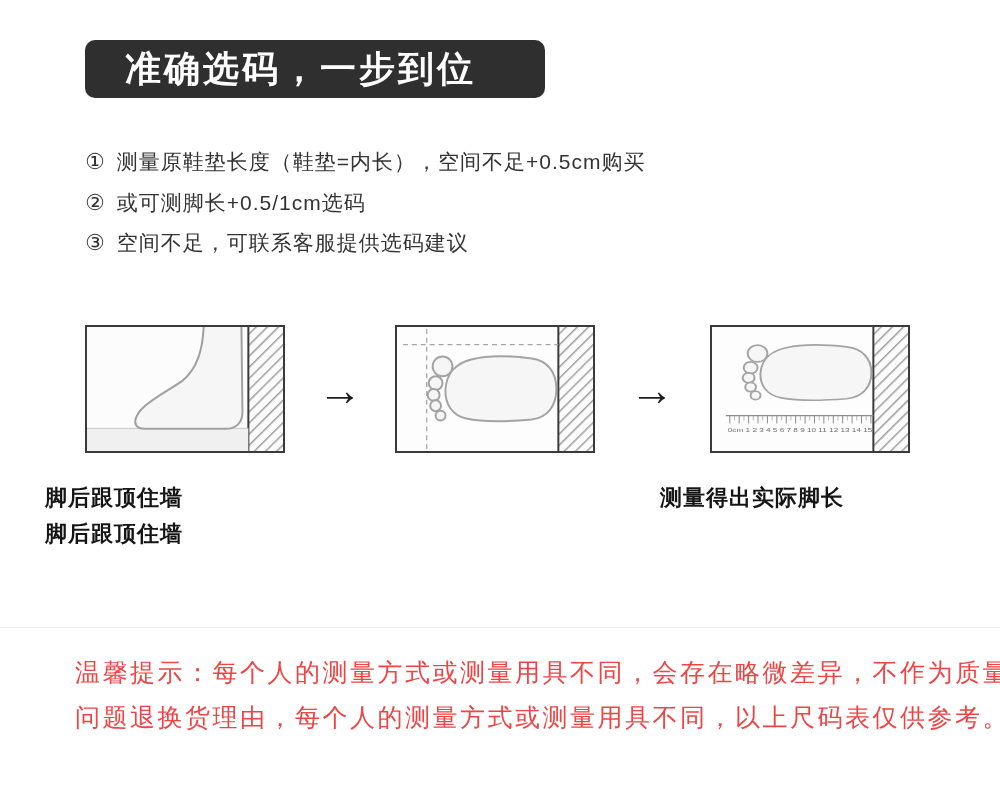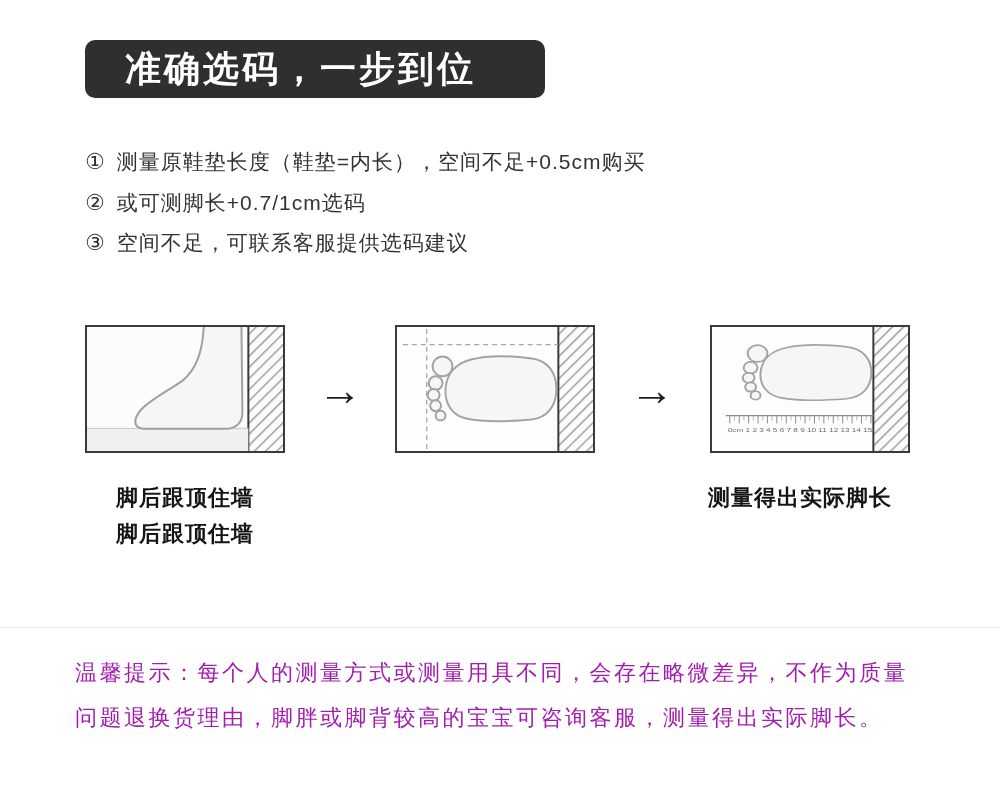--- a/index.html
+++ b/index.html
@@ -24,48 +24,48 @@
     border:2px solid #3a3a3a;background:#fdfdfd;box-sizing:border-box;overflow:hidden;
   }
   .b1{left:85px;} .b2{left:395px;} .b3{left:710px;}
   .box svg{display:block;width:100%;height:100%;}
   .arrow{
     position:absolute;top:366px;width:48px;text-align:center;
     font-size:44px;font-weight:bold;color:#1c1c1c;line-height:48px;
   }
   .a1{left:316px;} .a2{left:628px;}
   .caption{
-    position:absolute;top:480px;width:280px;text-align:center;
+    position:absolute;top:480px;width:280px;text-align:left;
     font-size:22px;font-weight:bold;color:#151515;line-height:36px;
     letter-spacing:1px;white-space:nowrap;
   }
   .c1{left:45px;} .c2{left:355px;} .c3{left:660px;}
   .divider{position:absolute;left:0;top:627px;width:1000px;height:1px;background:#ebebeb;}
   .footer{
     position:absolute;left:75px;top:650px;width:880px;
-    font-size:22px;color:#a21caf;line-height:45px;letter-spacing:2.5px;
+    font-size:25px;color:#ef4444;line-height:45px;letter-spacing:2.5px;
   }
   .footer p{margin:0;white-space:nowrap;}
 </style>
 </head>
 <body>
 
 <div class="page">
 
   <div class="title-badge">
     <span>准确选码，一步到位</span>
   </div>
 
   <div class="inst-row r1">
     <span class="inst-num">①</span>
     <span class="inst-text">测量原鞋垫长度（鞋垫=内长），空间不足+0.5cm购买</span>
   </div>
   <div class="inst-row r2">
     <span class="inst-num">②</span>
-    <span class="inst-text">或可测脚长+0.7/1cm选码</span>
+    <span class="inst-text">或可测脚长+0.5/1cm选码</span>
   </div>
   <div class="inst-row r3">
     <span class="inst-num">③</span>
     <span class="inst-text">空间不足，可联系客服提供选码建议</span>
   </div>
 
   <div class="box b1">
     <svg viewBox="0 0 198 126" preserveAspectRatio="none">
       <defs>
         <pattern id="h1" width="8" height="8" patternUnits="userSpaceOnUse" patternTransform="rotate(45)">
@@ -145,16 +145,16 @@
   <div class="caption c2">
   </div>
   <div class="caption c3">
     <div>测量得出实际脚长</div>
   </div>
 
   <div class="divider"></div>
 
   <div class="footer">
     <p>温馨提示：每个人的测量方式或测量用具不同，会存在略微差异，不作为质量</p>
-    <p>问题退换货理由，脚胖或脚背较高的宝宝可咨询客服，测量得出实际脚长。</p>
+    <p>问题退换货理由，每个人的测量方式或测量用具不同，以上尺码表仅供参考。</p>
   </div>
 
 </div>
 
 </body></html>

